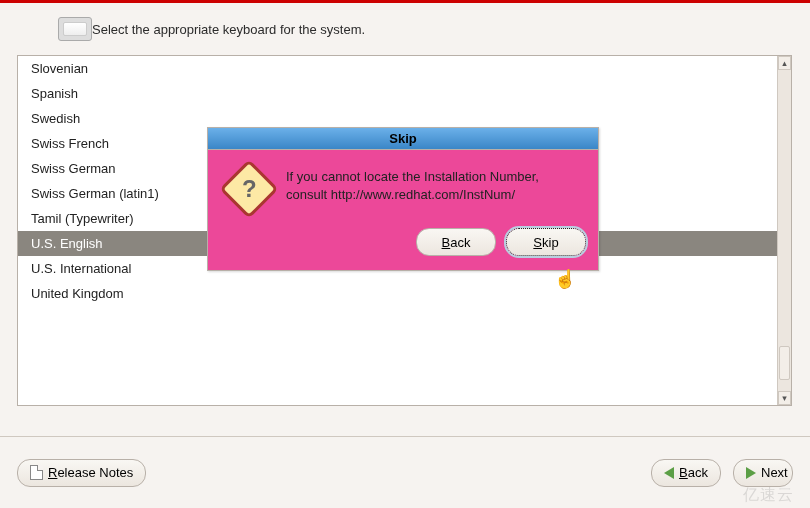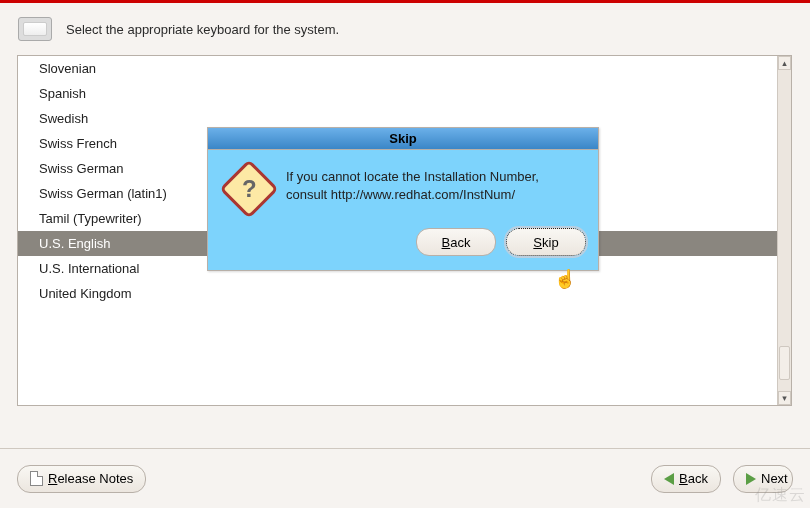--- a/index.html
+++ b/index.html
@@ -14,21 +14,21 @@
     }
     .topbar {
       width: 100%;
       height: 0;
       border-top: 3px solid #c00;
     }
     .header {
       display: flex;
       align-items: center;
       padding: 14px 18px;
-      gap: 14px;
+      margin-left: 40px;
     }
     .keyboard-icon {
       width: 34px;
       height: 24px;
       background: #ddd;
       border: 1px solid #aaa;
       border-radius: 3px;
       display: inline-block;
       position: relative;
     }
@@ -52,21 +52,21 @@
       background: #fff;
       overflow: hidden;
     }
     .list {
       position: absolute;
       inset: 0;
       width: 760px;
       overflow: hidden;
     }
     .list-item {
-      padding: 5px 21px;
+      padding: 5px 13px;
       font-size: 13px;
       color: #222;
       cursor: pointer;
       height: 25px;
       display: flex;
       align-items: center;
     }
     .list-item.selected {
       background: #8a867f;
       color: #ffffff;
@@ -109,21 +109,21 @@
     .footer {
       position: absolute;
       left: 0;
       right: 0;
       bottom: 0;
       border-top: 1px solid #cfc8c0;
       padding: 2px 17px;
       display: flex;
       align-items: center;
       justify-content: space-between;
-      height: 60px;
+      height: 72px;
       background: #f6f3f0;
     }
     .btn {
       display: inline-flex;
       align-items: center;
       gap: 5px;
       background: linear-gradient(#f9f7f3, #ece6df);
       border: 1px solid #b8b0a8;
       border-radius: 13px;
       padding: 4px 12px;
@@ -169,21 +169,21 @@
     .btn.cut {
       overflow: hidden;
     }
     .underline-first::first-letter { text-decoration: underline; }
     
     .dialog {
       position: absolute;
       left: 207px;
       top: 127px;
       width: 392px;
-      background: #7dd3fc;
+      background: #ec4899;
       border: 1px solid #b8b0a8;
       box-shadow: 1px 1px 2px rgba(0,0,0,0.15);
     }
     .dialog-title {
       background: linear-gradient(#6bb0e9, #3a86c7);
       color: #000;
       font-weight: bold;
       text-align: center;
       padding: 3px 0;
       font-size: 13px;
@@ -232,21 +232,21 @@
     }
     .cursor-hand {
       position: absolute;
       left: 554px;
       top: 268px;
       font-size: 18px;
       pointer-events: none;
     }
     .watermark {
       position: absolute;
-      right: 4px;
+      right: 16px;
       bottom: 2px;
       opacity: 0.25;
       font-size: 16px;
       color: #888;
       letter-spacing: 1px;
       pointer-events: none;
     }
   </style>
 </head>
 <body>

